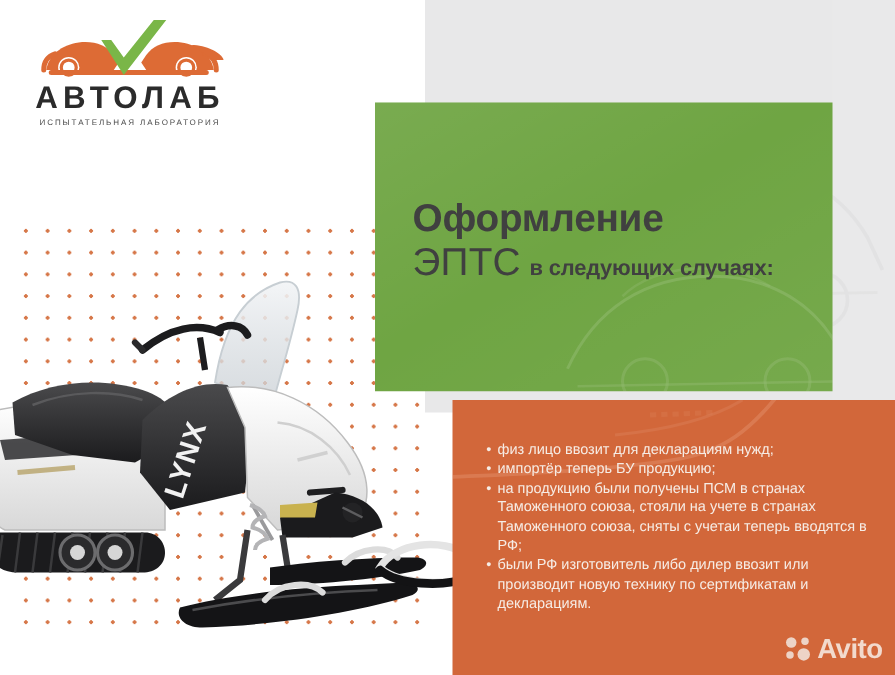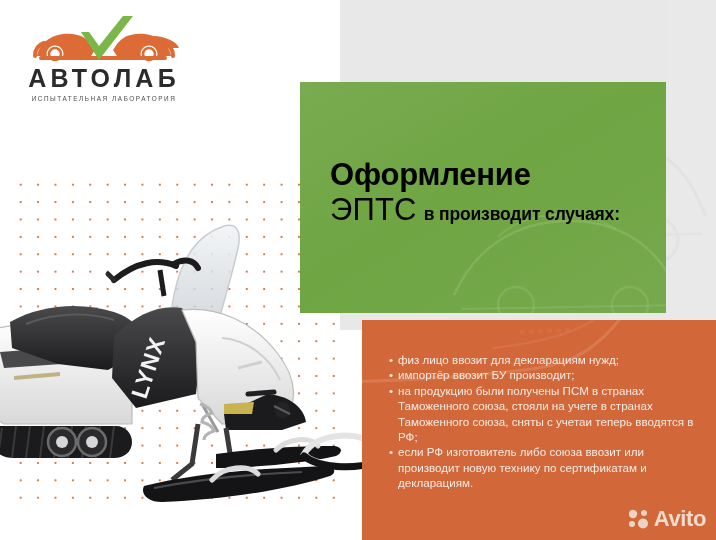--- a/index.html
+++ b/index.html
@@ -108,21 +108,21 @@
     position:absolute;
     left:150px; top:95px; width:230px; height:150px;
     opacity:.22;
   }
   .panel-green .ghost-inner svg { width:100%; height:100%; }
 
   .headline {
     position:absolute;
     left:30px; top:77px;
     z-index:3;
-    color:#000000;
+    color:#404040;
   }
   .headline .l1 {
     font-size:31px;
     font-weight:bold;
     line-height:1.06;
     letter-spacing:-.2px;
     white-space:nowrap;
   }
   .headline .l2 {
     margin-top:2px;
@@ -343,21 +343,21 @@
         <path d="M48 60 C74 34 130 30 166 52" fill="none" stroke="#ffffff" stroke-width="2" opacity=".4"></path>
         <circle cx="66" cy="128" r="18" fill="none" stroke="#ffffff" stroke-width="2.4" opacity=".45"></circle>
         <circle cx="180" cy="128" r="18" fill="none" stroke="#ffffff" stroke-width="2.4" opacity=".45"></circle>
       </svg>
     </div>
     <div class="sheen"></div>
 
     <div class="headline">
       <div class="l1">Оформление</div>
       <div class="l2">
-        <span class="big">ЭПТС</span><span class="small">в производит случаях:</span>
+        <span class="big">ЭПТС</span><span class="small">в следующих случаях:</span>
       </div>
     </div>
   </div>
 
   <div class="ski-handle">
     <svg viewBox="0 0 90 48" xmlns="http://www.w3.org/2000/svg">
       <path d="M4 30 C16 10 54 6 74 20 C84 27 82 38 70 40 C46 44 16 42 4 30 Z" fill="none" stroke="#e4e4e4" stroke-width="6"></path>
       <path d="M4 32 C18 44 54 46 76 38" fill="none" stroke="#131315" stroke-width="7" stroke-linecap="round"></path>
     </svg>
   </div>
@@ -371,29 +371,29 @@
       </svg>
     </div>
 
     <div class="bullets">
       <div class="row">
         <span class="dot">•</span>
         <span class="txt">физ лицо ввозит для декларациям нужд;</span>
       </div>
       <div class="row">
         <span class="dot">•</span>
-        <span class="txt">импортёр ввозит БУ производит;</span>
+        <span class="txt">импортёр теперь БУ продукцию;</span>
       </div>
       <div class="row">
         <span class="dot">•</span>
         <span class="txt">на продукцию были получены ПСМ в странах Таможенного союза, стояли на учете в странах Таможенного союза, сняты с учетаи теперь вводятся в РФ;</span>
       </div>
       <div class="row">
         <span class="dot">•</span>
-        <span class="txt">если РФ изготовитель либо союза ввозит или производит новую технику по сертификатам и декларациям.</span>
+        <span class="txt">были РФ изготовитель либо дилер ввозит или производит новую технику по сертификатам и декларациям.</span>
       </div>
     </div>
   </div>
 
   <div class="avito">
     <svg class="marks" viewBox="0 0 22 20" xmlns="http://www.w3.org/2000/svg">
       <circle cx="5" cy="5" r="4.2" fill="#f0ddd2"></circle>
       <circle cx="16" cy="4" r="3" fill="#f0ddd2"></circle>
       <circle cx="4" cy="15" r="3" fill="#f0ddd2"></circle>
       <circle cx="15" cy="14.5" r="5" fill="#f0ddd2"></circle>

